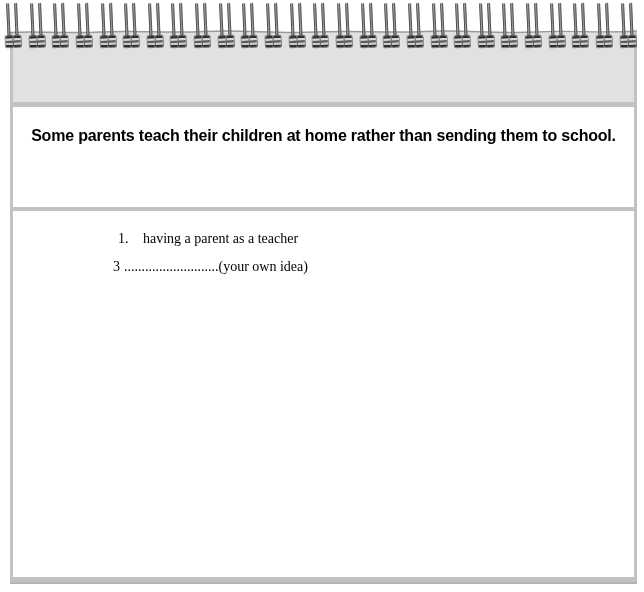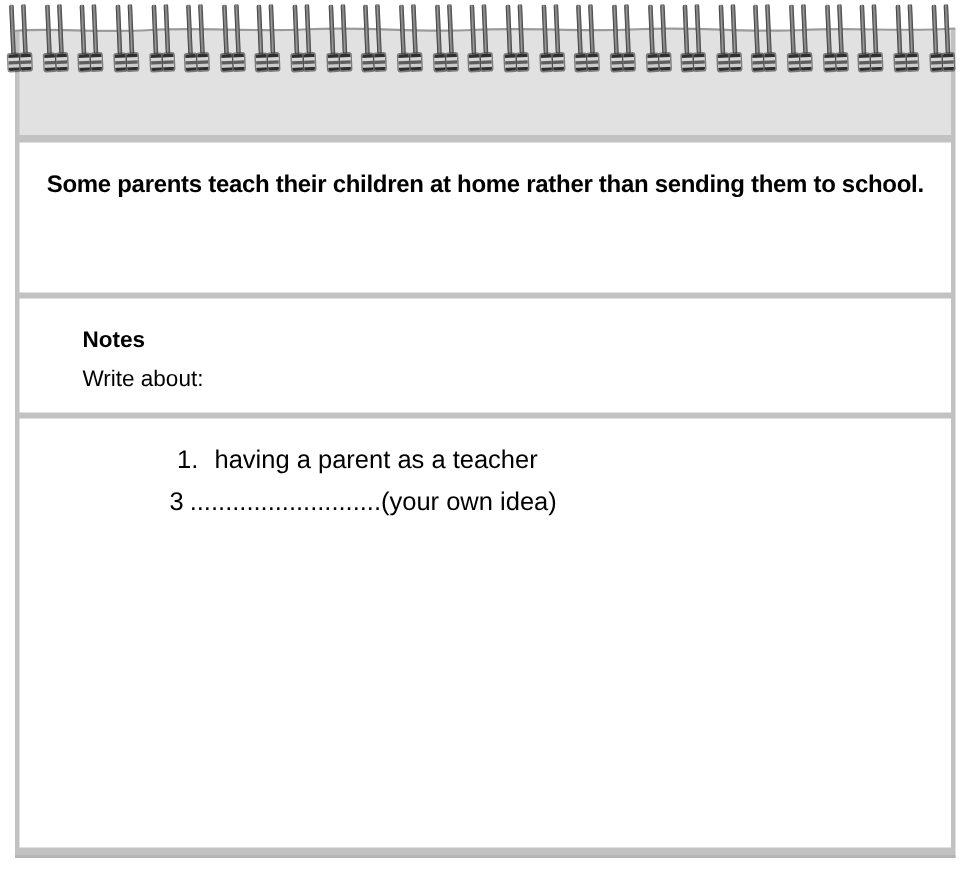--- a/index.html
+++ b/index.html
@@ -12,21 +12,21 @@
     background: #ffffff;
     font-family: "Liberation Sans", sans-serif;
     color: #000000;
     overflow: hidden;
   }
 
   
   .sheet {
     position: absolute;
     left: 10px;
-    top: 19px;
+    top: 31px;
     width: 627px;
     height: 553px;
     background: #c2c2c2;
     border-bottom: 2px solid #b5b5b5;
     padding: 0 3px 5px 3px;
     display: flex;
     flex-direction: column;
   }
 
   .cover {
@@ -65,24 +65,25 @@
     font-size: 15px;
     line-height: 21px;
     margin: 0 0 5px 0;
   }
   .notes-subheading {
     font-size: 15px;
     line-height: 21px;
   }
 
   .list-item {
-    font-size: 17px;
+    font-size: 14px;
     line-height: 22px;
     margin-bottom: 6px;
     white-space: nowrap;
+    font-family: Liberation Serif, serif;
   }
   .list-item .num {
     display: inline-block;
     width: 25px;
   }
   .list-item.tight { margin-left: -5px; }
   .list-item.tight .num {
     width: auto;
     margin-right: 4px;
   }
@@ -142,24 +143,20 @@
       <svg class="cover-wave" viewBox="0 0 627 10" preserveAspectRatio="none">
         <path d="M0,0 L627,0 L627,4 C590,6.5 560,3 525,5 C485,7 455,2.5 415,4.5 C375,6.5 345,3 305,5 C265,7 235,2.5 195,4.5 C155,6.5 125,3 90,5 C55,7 25,3.5 0,5.5 Z" fill="#ffffff"></path>
         <path d="M0,5.5 C25,3.5 55,7 90,5 C125,3 155,6.5 195,4.5 C235,2.5 265,7 305,5 C345,3 375,6.5 415,4.5 C455,2.5 485,7 525,5 C560,3 590,6.5 627,4" fill="none" stroke="#9b9b9b" stroke-width="1.4"></path>
       </svg>
     </div>
 
     <div class="box prompt-box">
       <div class="prompt-line">Some parents teach their children at home rather than sending them to school.</div>
     </div>
 
-    <div class="box notes-box">
-      <div class="notes-heading">Notes</div>
-      <div class="notes-subheading">Write about:</div>
-    </div>
 
     <div class="box list-box">
       <div class="list-item">
         <span class="num">1.</span><span>having a parent as a teacher</span>
       </div>
       <div class="list-item tight">
         <span class="num">3</span><span>...........................(your own idea)</span>
       </div>
     </div>
 

